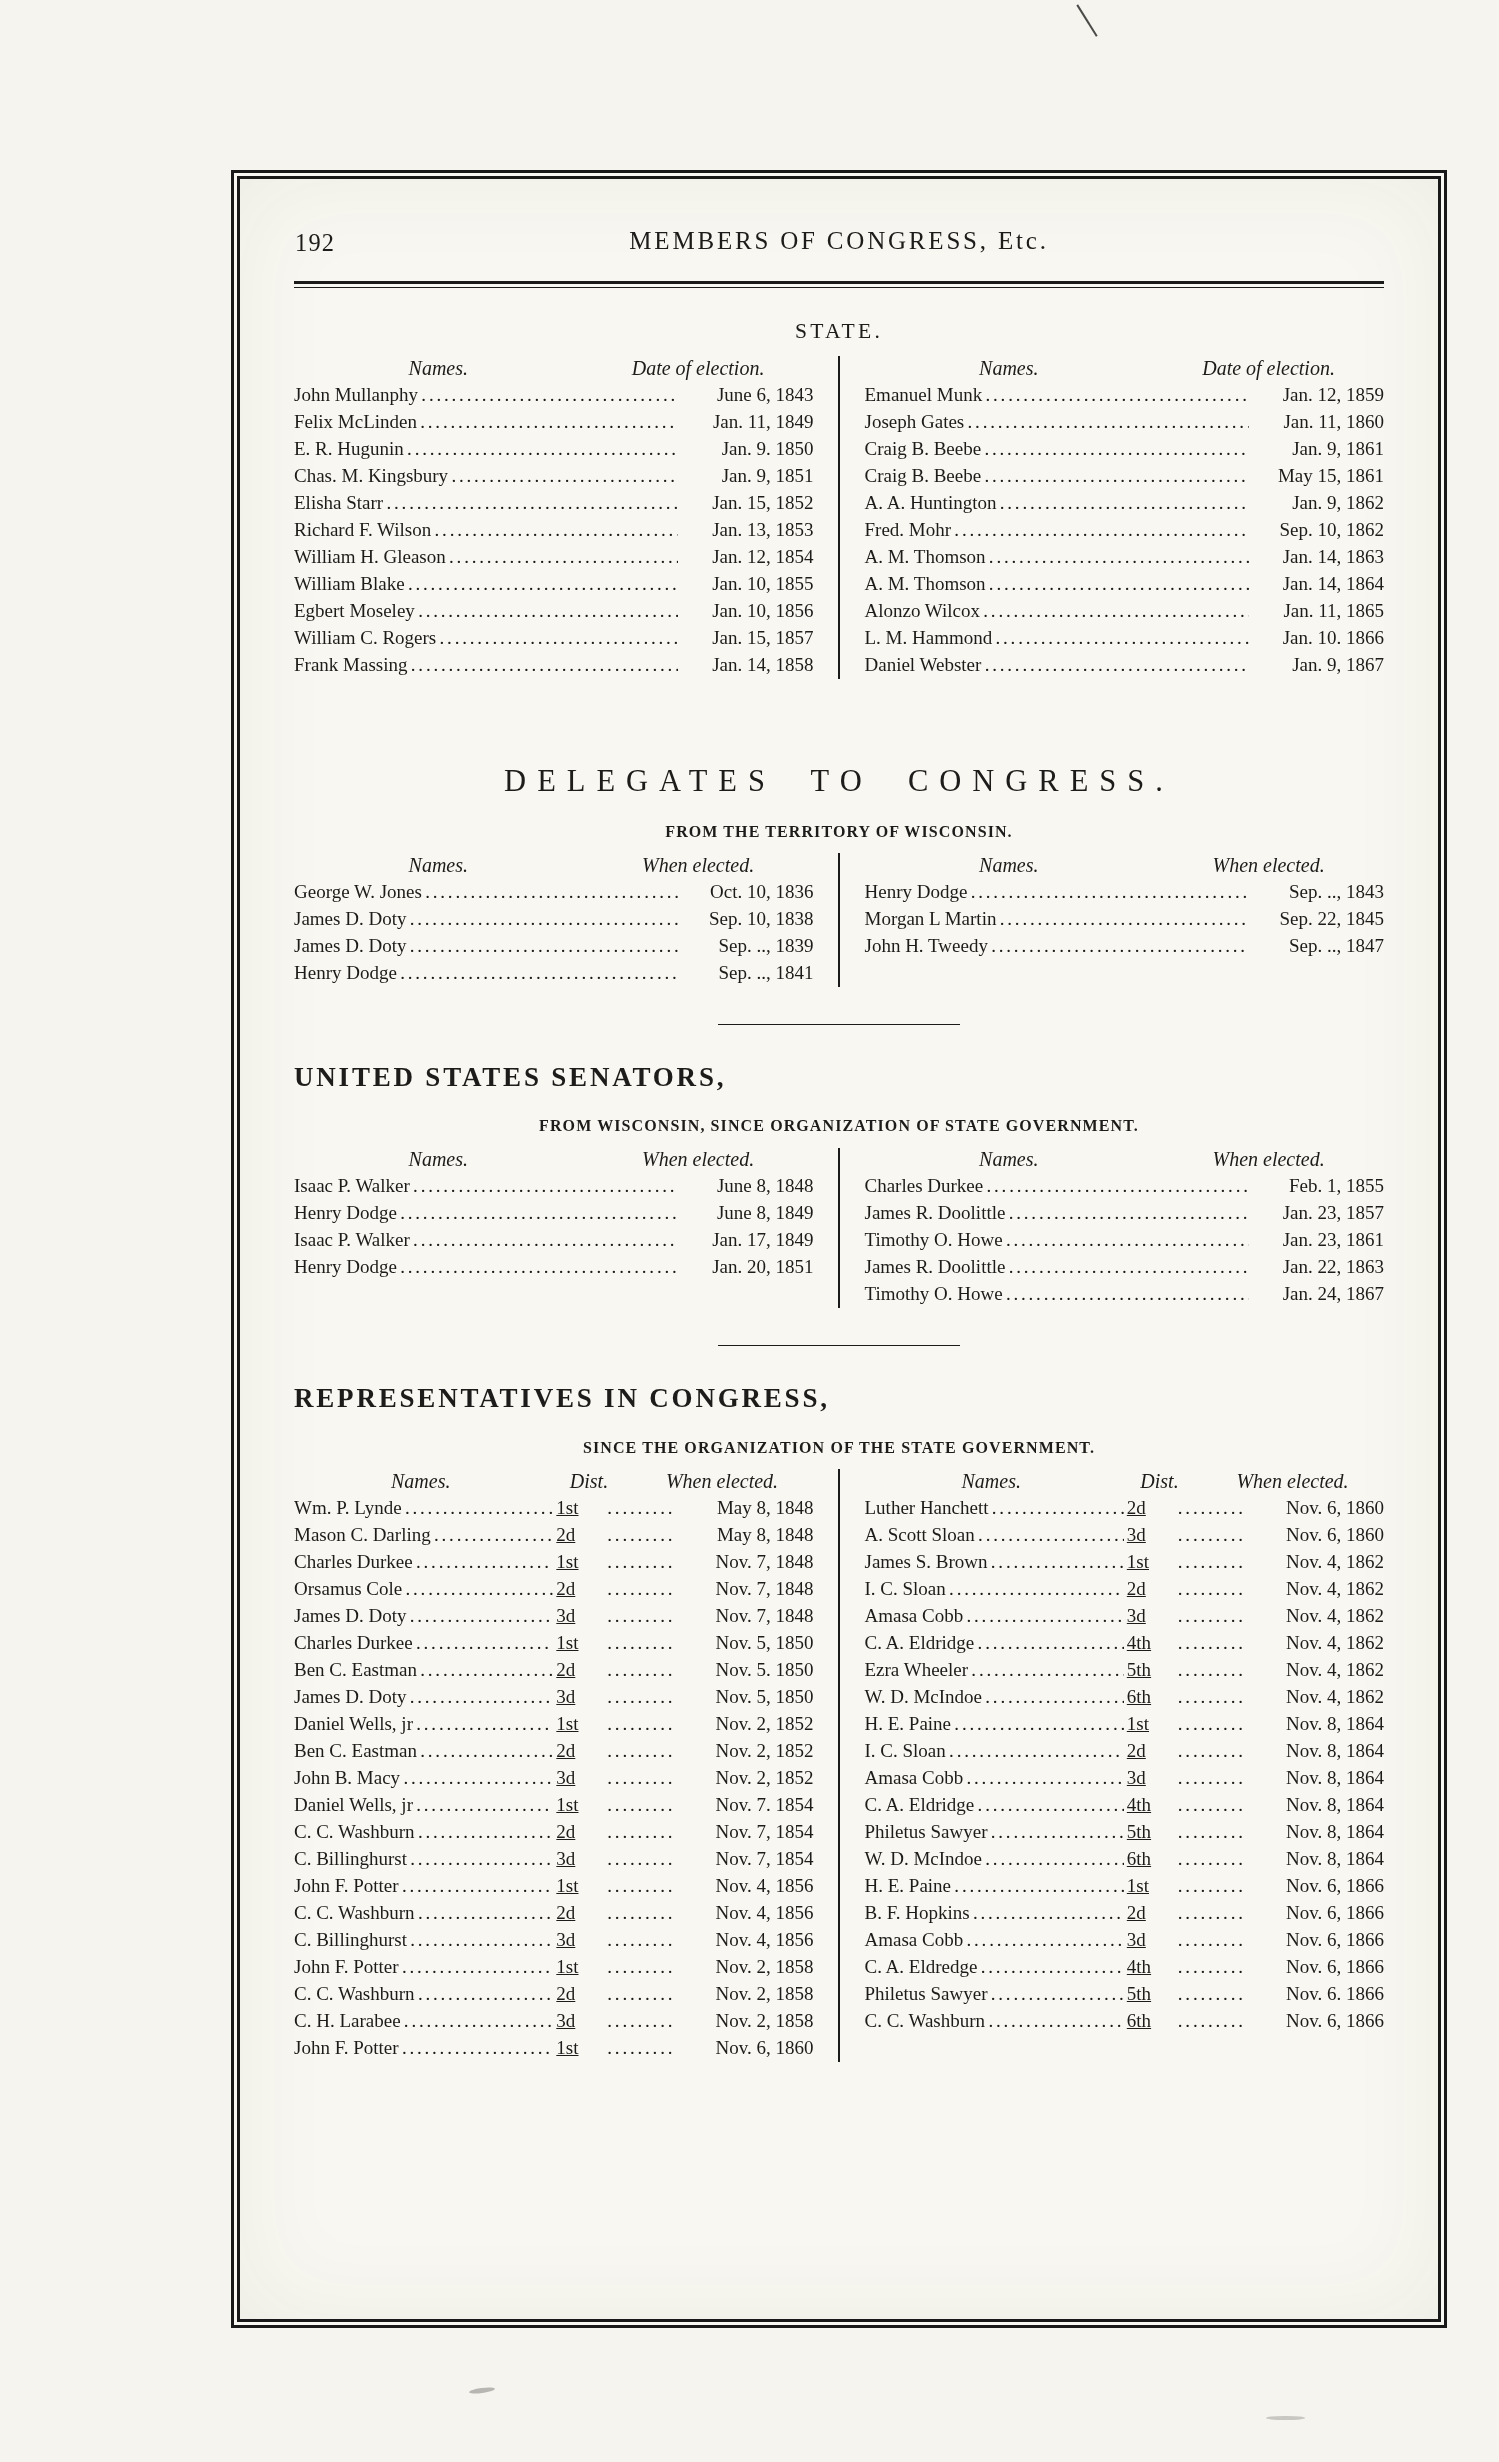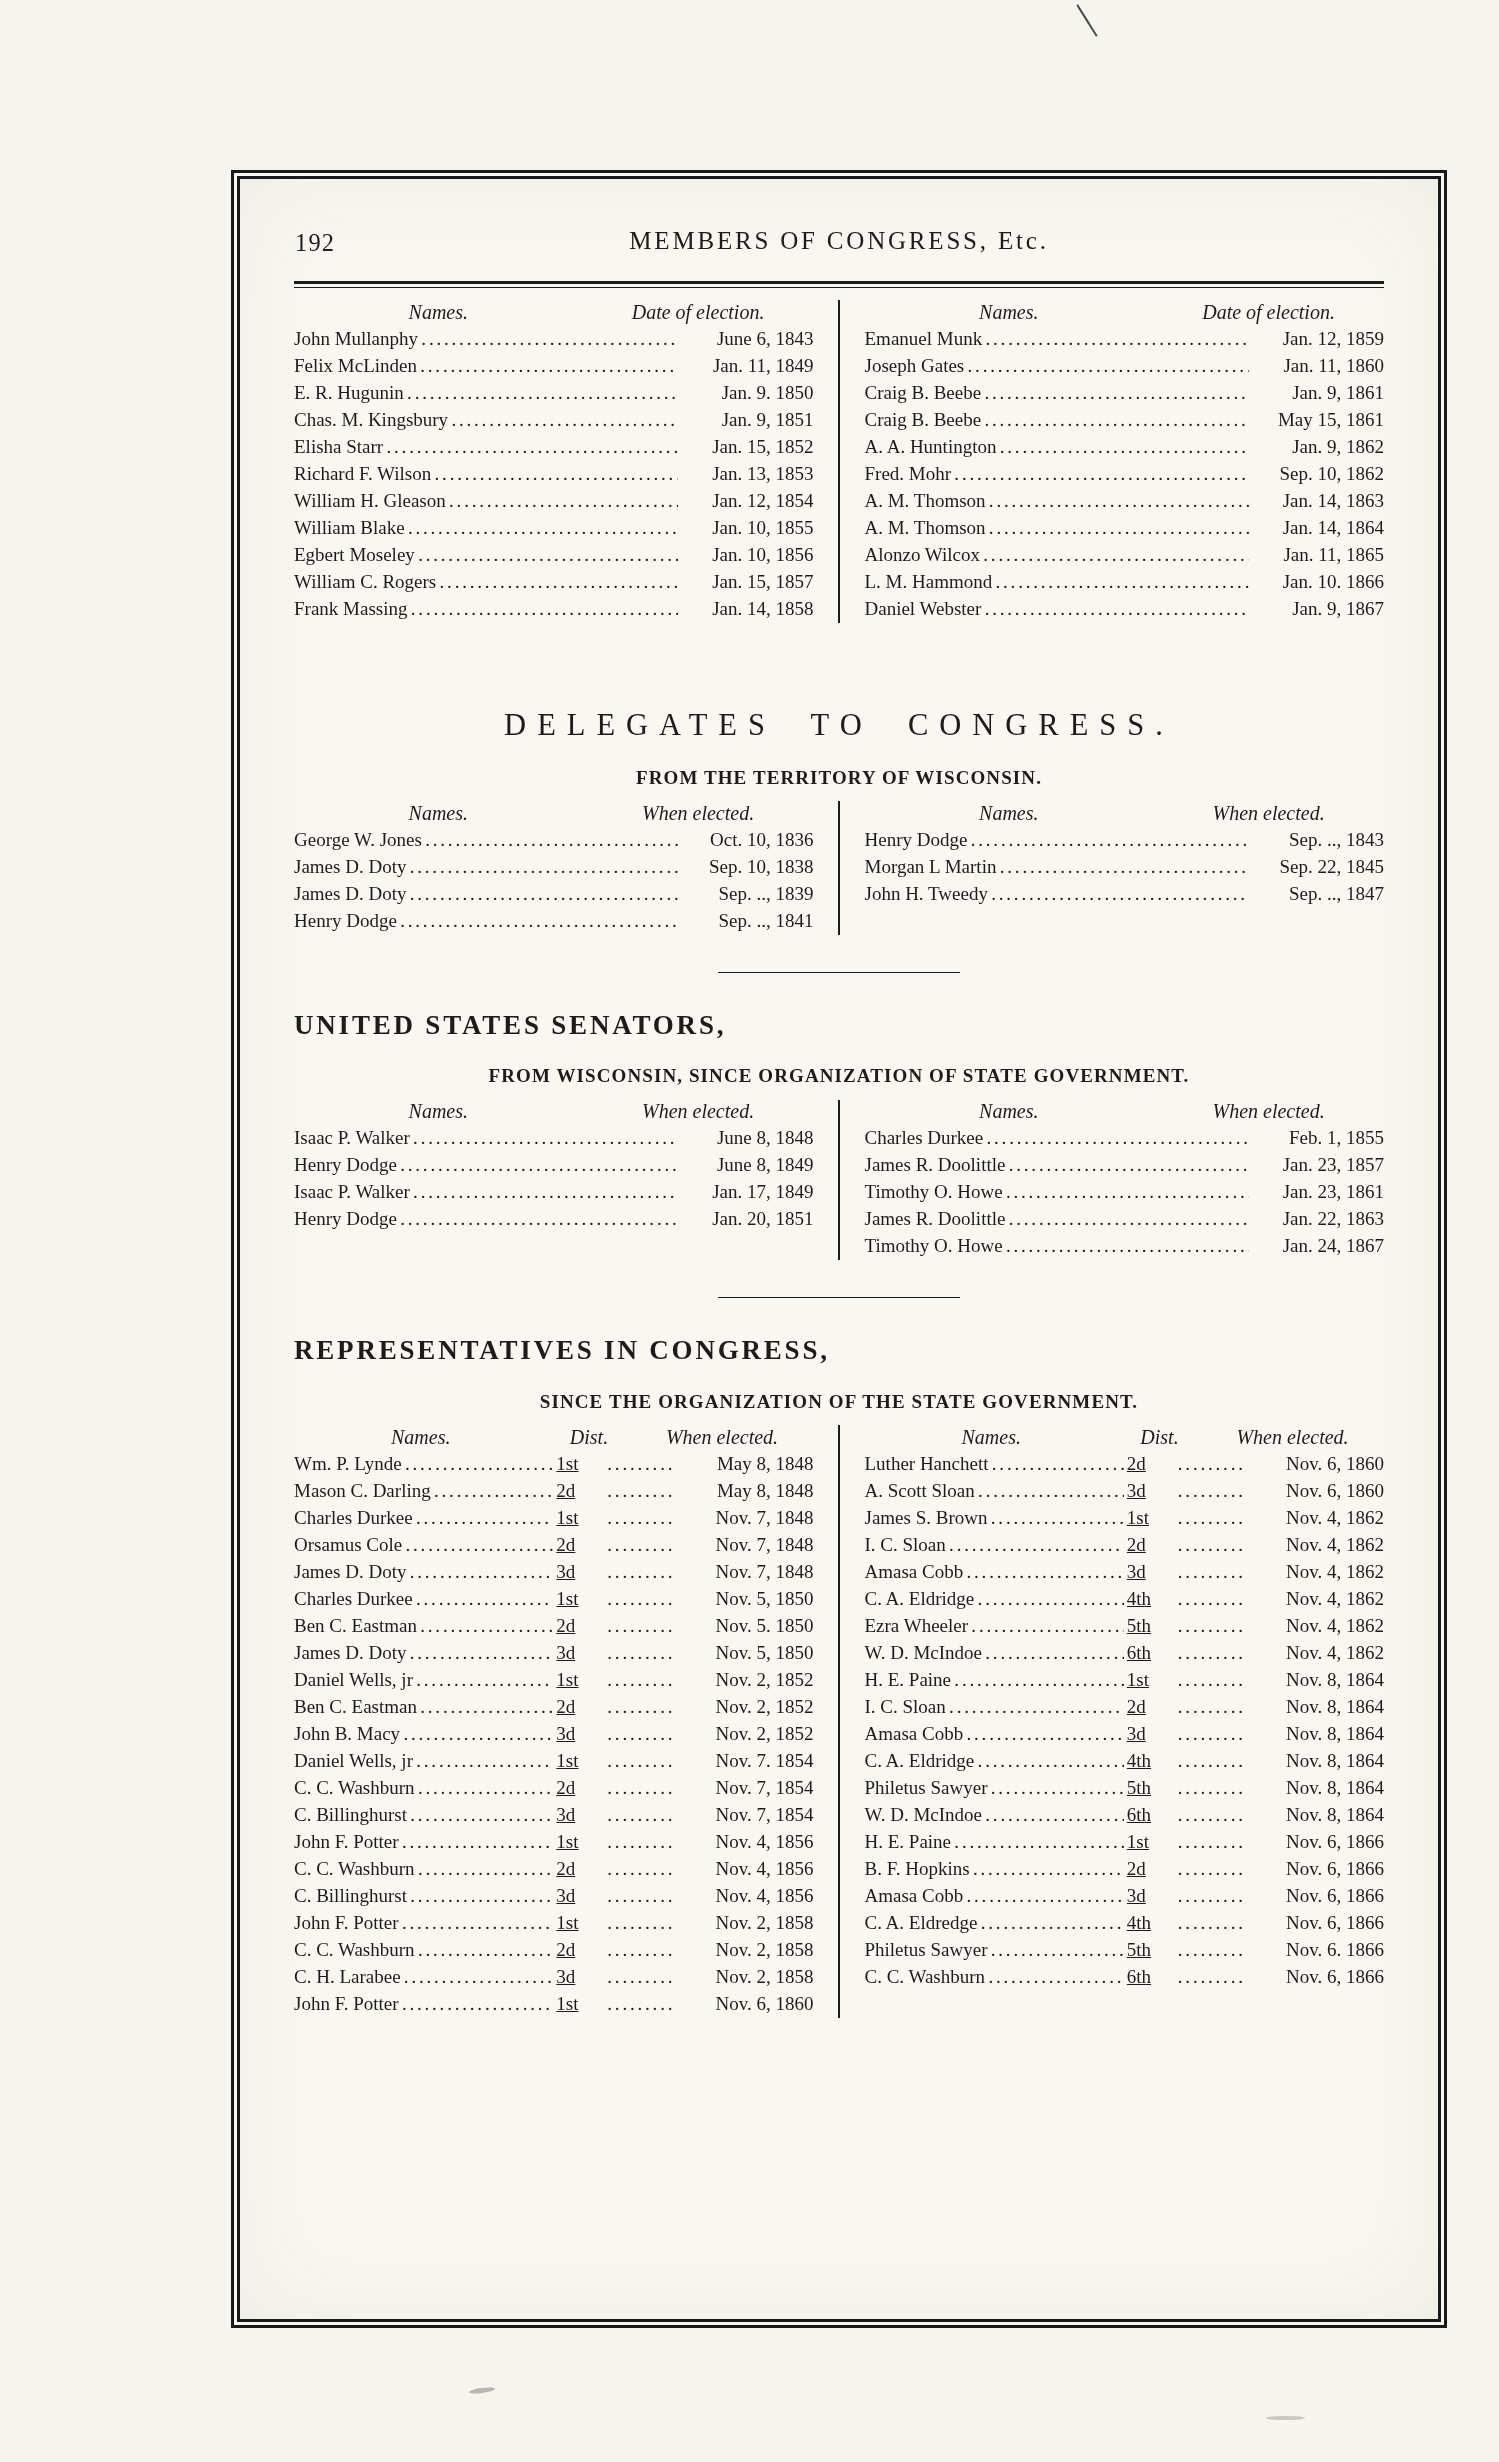--- a/index.html
+++ b/index.html
@@ -29,21 +29,21 @@
 
   .sec-title-sm { margin-top:31px; text-align:center; font-size:21.6px; letter-spacing:3.3px; font-weight:400; }
 
   .big-title {
     margin-top:83px; text-align:center;
     font-size:30.5px; letter-spacing:11px; word-spacing:16.6px; font-weight:400;
   }
   .bold-title { text-align:left; font-size:27px; font-weight:700; letter-spacing:2.8px; }
   .senators-title { margin-top:37px; }
   .reps-title { margin-top:37px; }
-  .subtitle { margin-top:24.4px; text-align:center; font-size:19px; letter-spacing:1.1px; }
+  .subtitle { margin-top:24.4px; text-align:center; font-size:16px; letter-spacing:1.1px; }
 
   .sdivider { width:242px; margin:35px auto 0 auto; border-top:1.7px solid #1b1b1b; }
 
   .pair { position:relative; display:flex; margin-top:9px; }
   .pair::before {
     content:""; position:absolute; left:50%; top:3.3px; bottom:2.2px;
     width:1.7px; margin-left:-0.6px; background:#1b1b1b;
   }
   .colL, .colR { width:50%; }
   .colL { padding-right:25.5px; }
@@ -86,20 +86,21 @@
   <div class="frame">
     <div class="inner">
 
       <div class="pagehead">
         <span class="pagenum">192</span>
         <span class="ptitle">MEMBERS OF CONGRESS, Etc.</span>
       </div>
       <div class="headrule"></div>
 
       <section>
+        <h2 class="sec-title-sm">STATE.</h2>
         <div class="pair">
           <div class="colL">
             <div class="chead">
               <span class="n">Names.</span>
               <span class="d">Date of election.</span>
             </div>
             <div>
 
                 <div class="trow">
                   <span class="nm">John Mullanphy</span>

